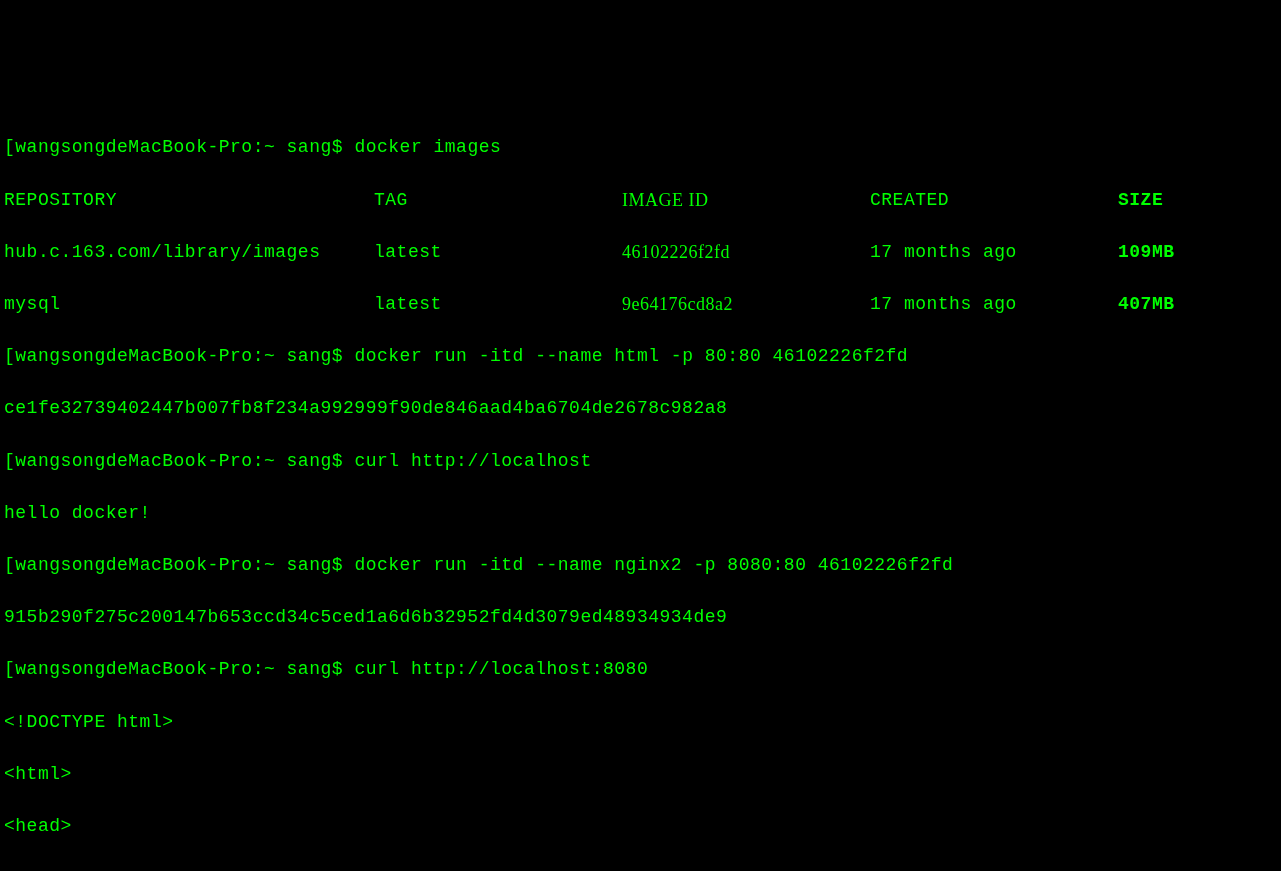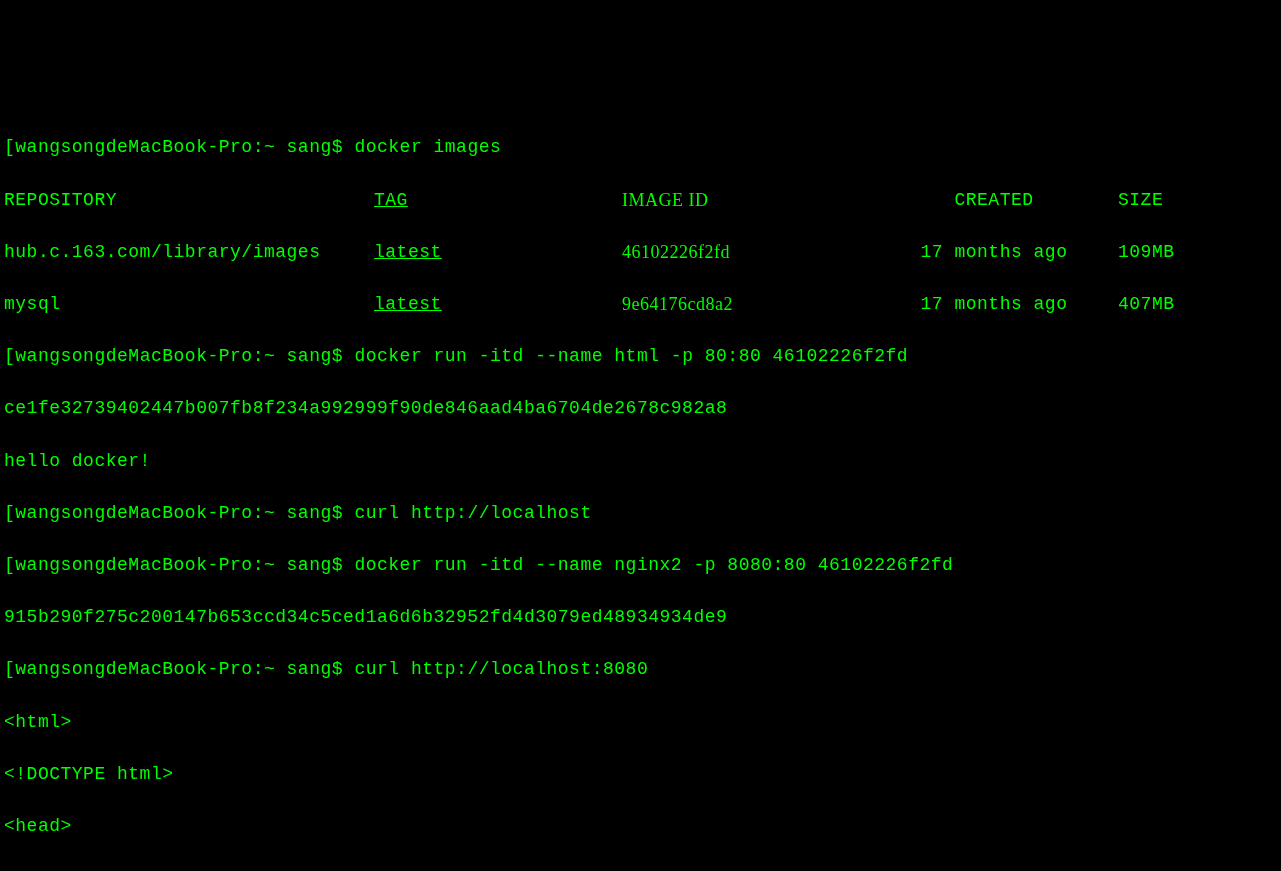--- a/index.html
+++ b/index.html
@@ -20,44 +20,44 @@
       white-space: pre;
       letter-spacing: 0.5px;
     }
     .term-line {
       display: block;
     }
     .table-row {
       display: flex;
     }
     .col-repo { width: 370px; flex-shrink: 0; }
-    .col-tag { width: 248px; flex-shrink: 0; text-decoration: underline; }
+    .col-tag { width: 248px; flex-shrink: 0; }
     .col-imageid { width: 248px; flex-shrink: 0; font-family: Liberation Serif, serif; }
-    .col-created { width: 248px; flex-shrink: 0; text-align: center; }
-    .col-size { flex-shrink: 0; }
+    .col-created { width: 248px; flex-shrink: 0; }
+    .col-size { flex-shrink: 0; font-weight: bold; }
   </style>
 </head>
 <body>
 
 
 
 <div>
 <span class="term-line"><span>[</span><span>wangsongdeMacBook-Pro:~ sang$ </span><span>docker images</span></span>
 <div class="table-row"><span class="col-repo">REPOSITORY</span><span class="col-tag">TAG</span><span class="col-imageid">IMAGE ID</span><span class="col-created">CREATED</span><span class="col-size">SIZE</span></div>
 <div class="table-row"><span class="col-repo">hub.c.163.com/library/images</span><span class="col-tag">latest</span><span class="col-imageid">46102226f2fd</span><span class="col-created">17 months ago</span><span class="col-size">109MB</span></div>
 <div class="table-row"><span class="col-repo">mysql</span><span class="col-tag">latest</span><span class="col-imageid">9e64176cd8a2</span><span class="col-created">17 months ago</span><span class="col-size">407MB</span></div>
 <span class="term-line"><span>[</span><span>wangsongdeMacBook-Pro:~ sang$ </span><span>docker run -itd --name html -p 80:80 46102226f2fd</span></span>
 <span class="term-line">ce1fe32739402447b007fb8f234a992999f90de846aad4ba6704de2678c982a8</span>
+<span class="term-line"><span>[</span><span>wangsongdeMacBook-Pro:~ sang$ </span><span>curl http://localhost</span></span>
 <span class="term-line">hello docker!</span>
-<span class="term-line"><span>[</span><span>wangsongdeMacBook-Pro:~ sang$ </span><span>curl http://localhost</span></span>
 <span class="term-line"><span>[</span><span>wangsongdeMacBook-Pro:~ sang$ </span><span>docker run -itd --name nginx2 -p 8080:80 46102226f2fd</span></span>
 <span class="term-line">915b290f275c200147b653ccd34c5ced1a6d6b32952fd4d3079ed48934934de9</span>
 <span class="term-line"><span>[</span><span>wangsongdeMacBook-Pro:~ sang$ </span><span>curl http://localhost:8080</span></span>
+<span class="term-line">&lt;!DOCTYPE html&gt;</span>
 <span class="term-line">&lt;html&gt;</span>
-<span class="term-line">&lt;!DOCTYPE html&gt;</span>
 <span class="term-line">&lt;head&gt;</span>
 
 
 
 
 
 
 
 
 

